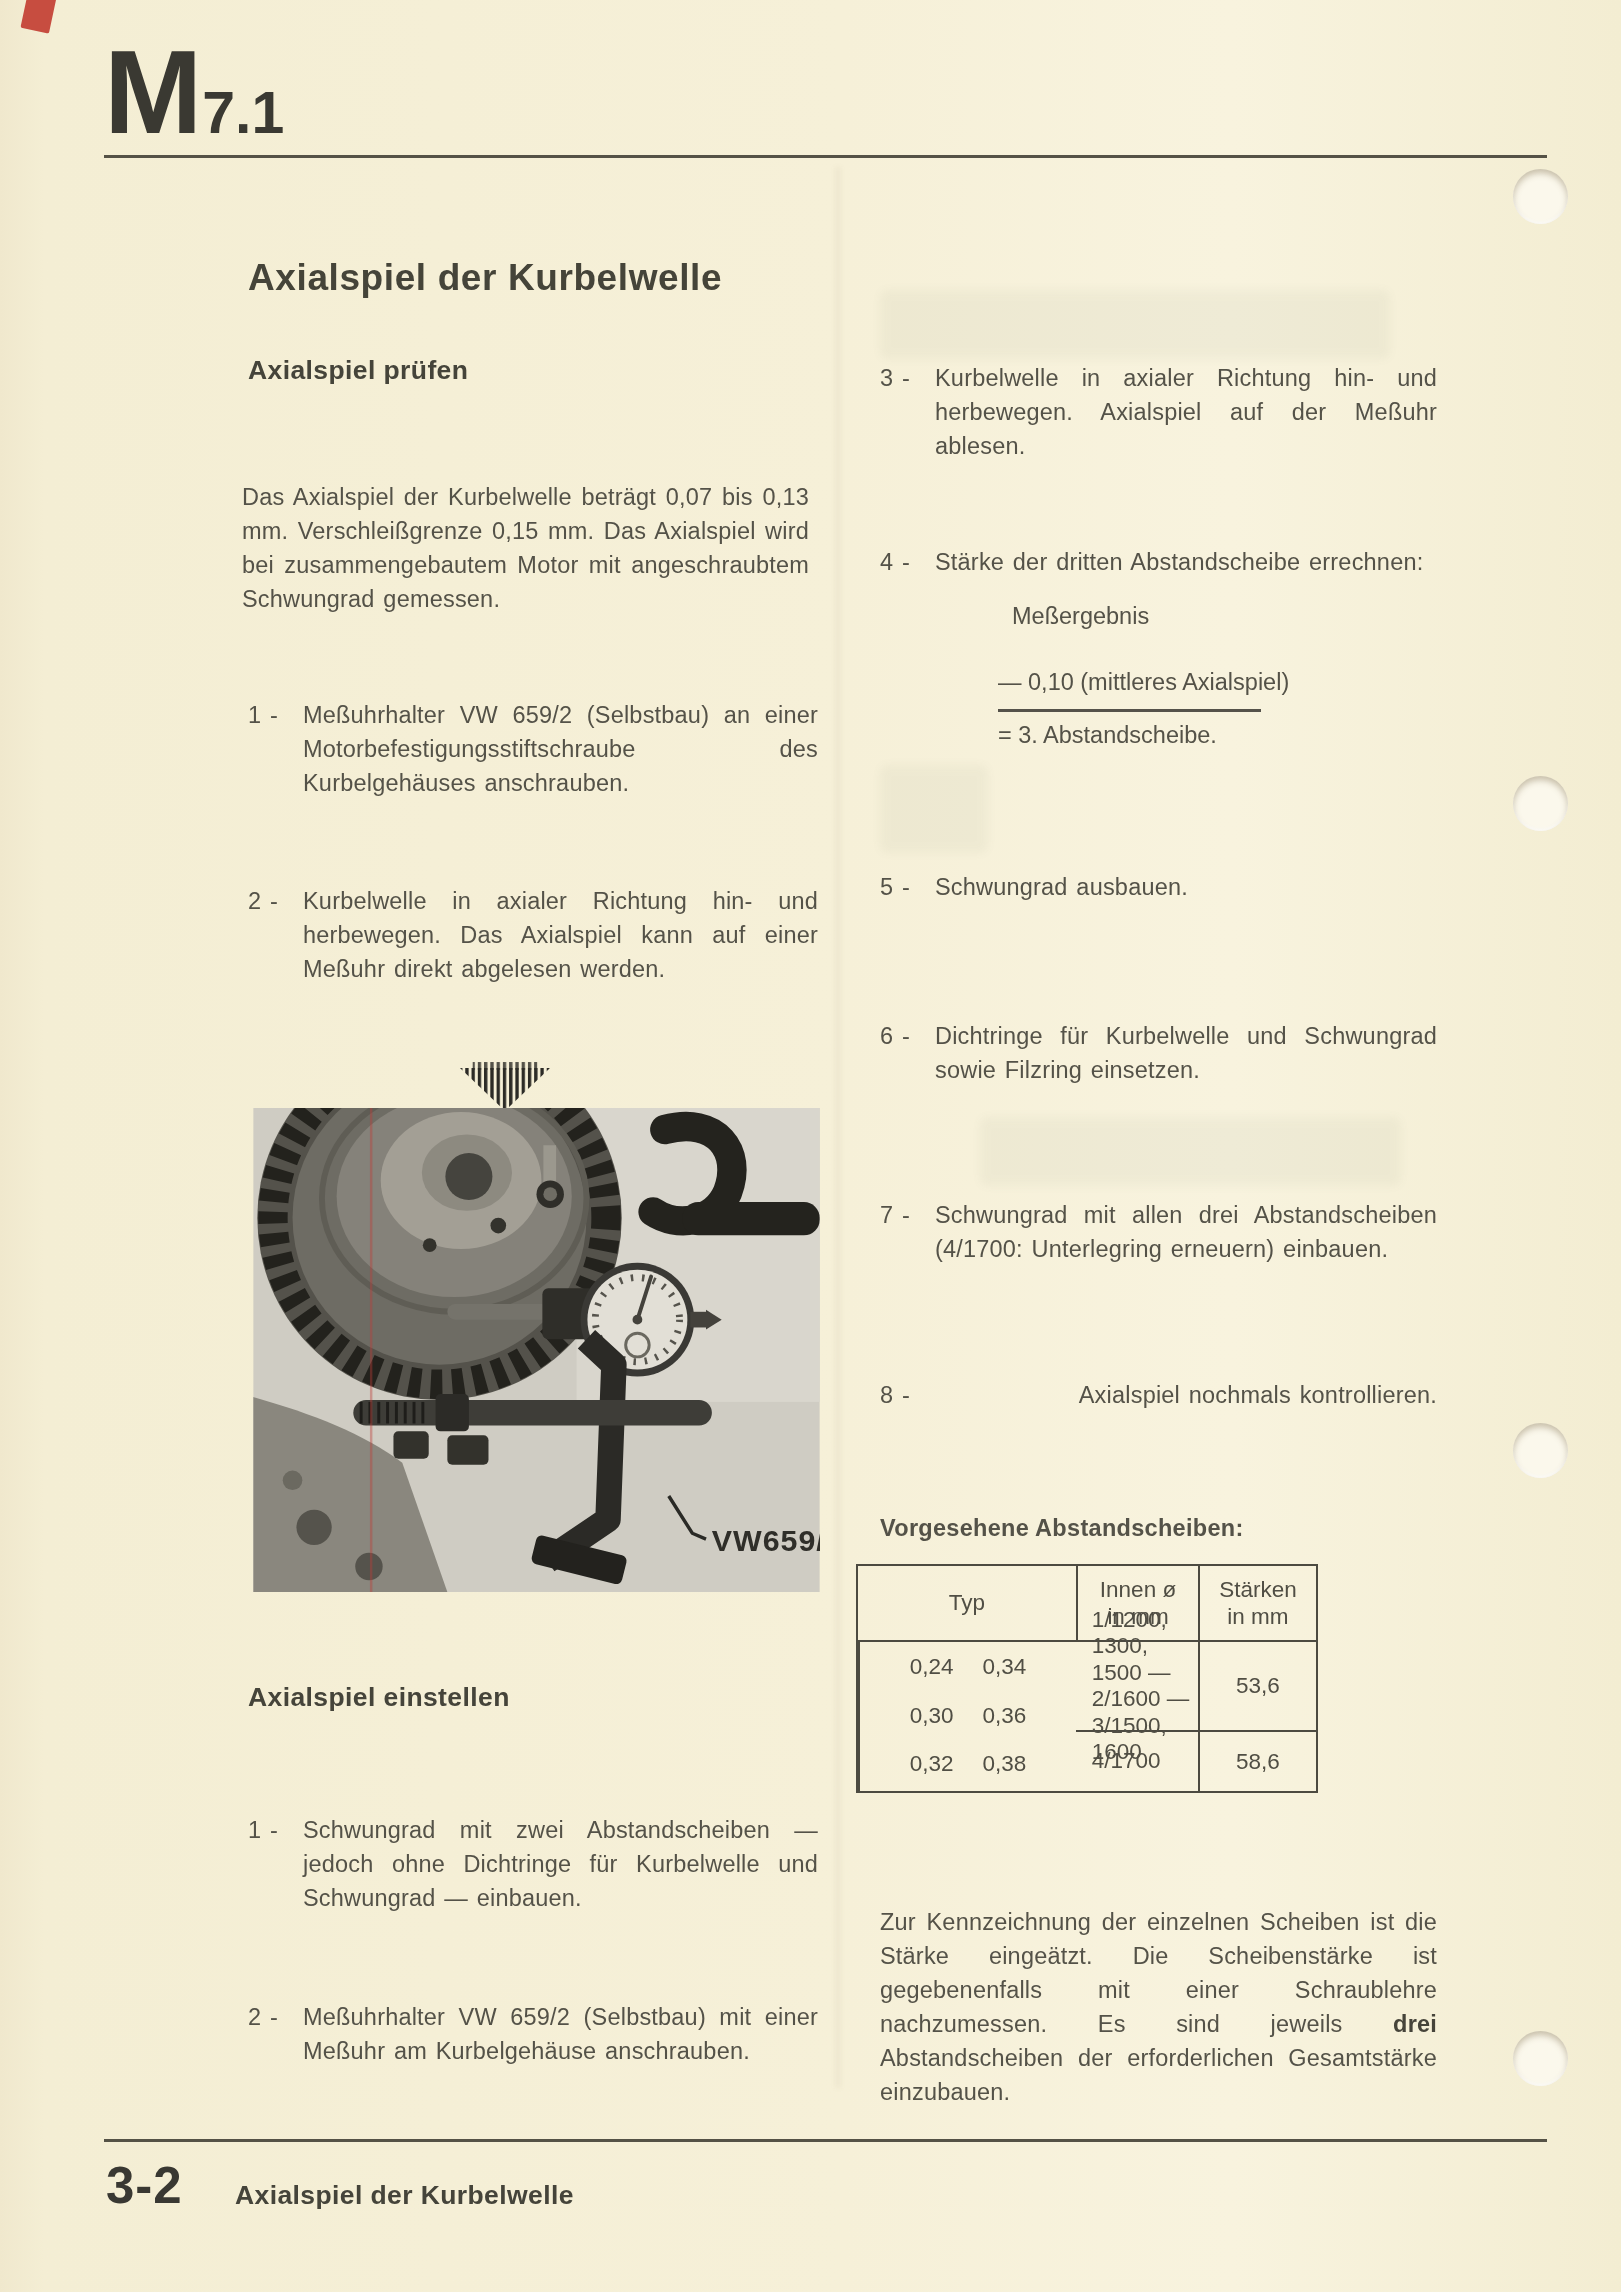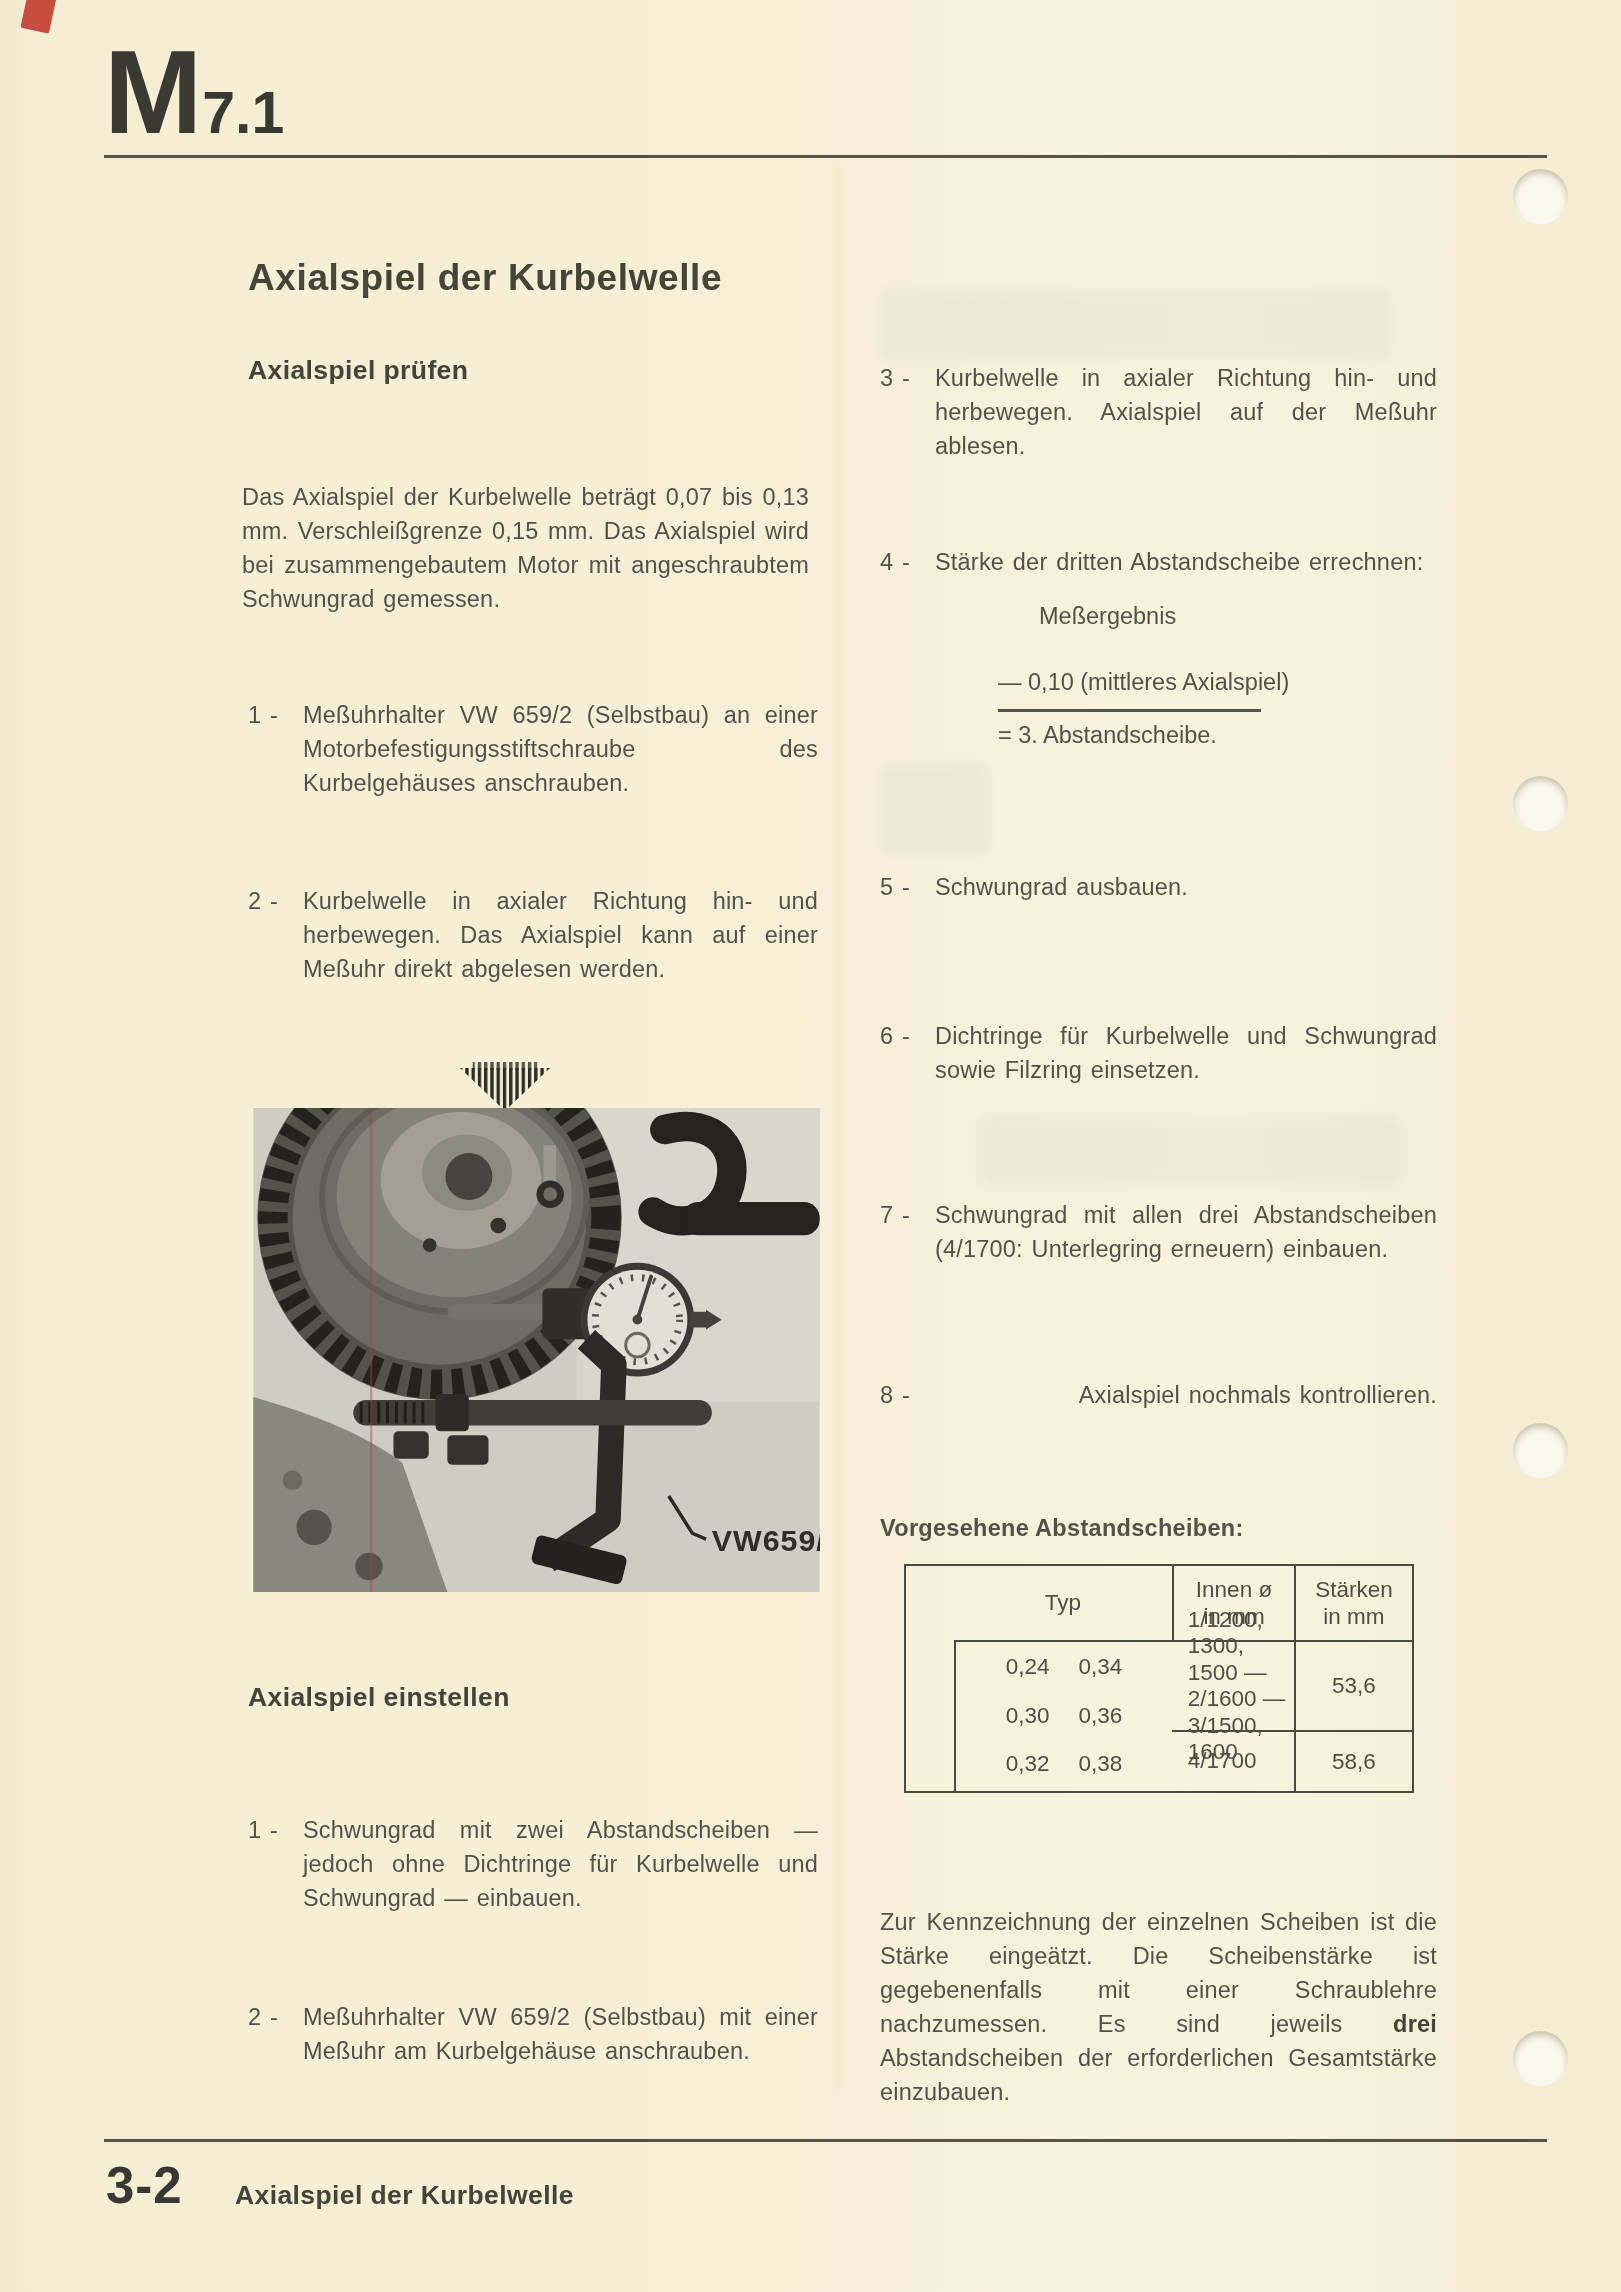--- a/index.html
+++ b/index.html
@@ -25,21 +25,21 @@
   .hole{width:55px;height:55px;border-radius:50%;background:#fbf8ec;
         box-shadow:inset 0 3.9px 5.9px rgba(140,125,90,.45), inset 0 -2px 2.9px rgba(255,255,255,.85);}
   
   .h1{font-size:37px;font-weight:700;color:#454439;letter-spacing:0.6px;}
   .h2{font-size:26.5px;font-weight:700;color:#45443a;letter-spacing:0.4px;}
   .body-text{font-size:23.5px;line-height:34px;text-align:justify;letter-spacing:0.2px;word-spacing:2px;}
   .step{display:flex;font-size:23.5px;line-height:34px;letter-spacing:0.2px;word-spacing:2px;}
   .step .num{flex:0 0 55px;font-weight:400;white-space:nowrap;}
   .step .txt{flex:1;text-align:justify;}
   .calc{font-size:23.5px;line-height:33px;}
-  .calc .indent{margin-left:41px;}
+  .calc .indent{margin-left:14px;}
   .calc-rule{height:2.9px;background:#55524a;}
   .bold{font-weight:700;color:#46443a;}
   
   .tbl-head{font-size:23.5px;font-weight:600;letter-spacing:0.3px;}
   .vw-table{display:grid;grid-template-columns:218px 122px 118px;grid-template-rows:76px 90px 59px;
             border:2.9px solid #4c4a40;font-size:22.5px;color:#504e44;}
   .vt{display:flex;align-items:center;justify-content:center;text-align:center;line-height:27.4px;}
   .vt.bl{border-left:2px solid #4c4a40;}
   .vt.bb{border-bottom:2px solid #4c4a40;}
   .vt.typ-val{justify-content:flex-start;text-align:left;padding-left:15.7px;line-height:26.5px;}
@@ -222,21 +222,21 @@
     <span class="txt">Schwungrad mit allen drei Abstandscheiben (4/1700: Unterlegring erneuern) einbauen.</span>
   </div>
 
   <div class="abs step" style="left:880px;top:1378px;width:557px;">
     <span class="num">8 -</span>
     <span class="txt" style="text-align:right;">Axialspiel nochmals kontrollieren.</span>
   </div>
 
   <div class="abs tbl-head" style="left:880px;top:1515px;">Vorgesehene Abstandscheiben:</div>
 
-  <div class="abs vw-table" style="left:904px;top:1564px;padding-left:48px;">
+  <div class="abs vw-table" style="left:856px;top:1564px;">
     <div class="vt bb">Typ</div>
     <div class="vt bl bb">
       <div>
         <div>Innen ø</div>
         <div>in mm</div>
       </div>
     </div>
     <div class="vt bl bb">
       <div>
         <div>Stärken</div>

